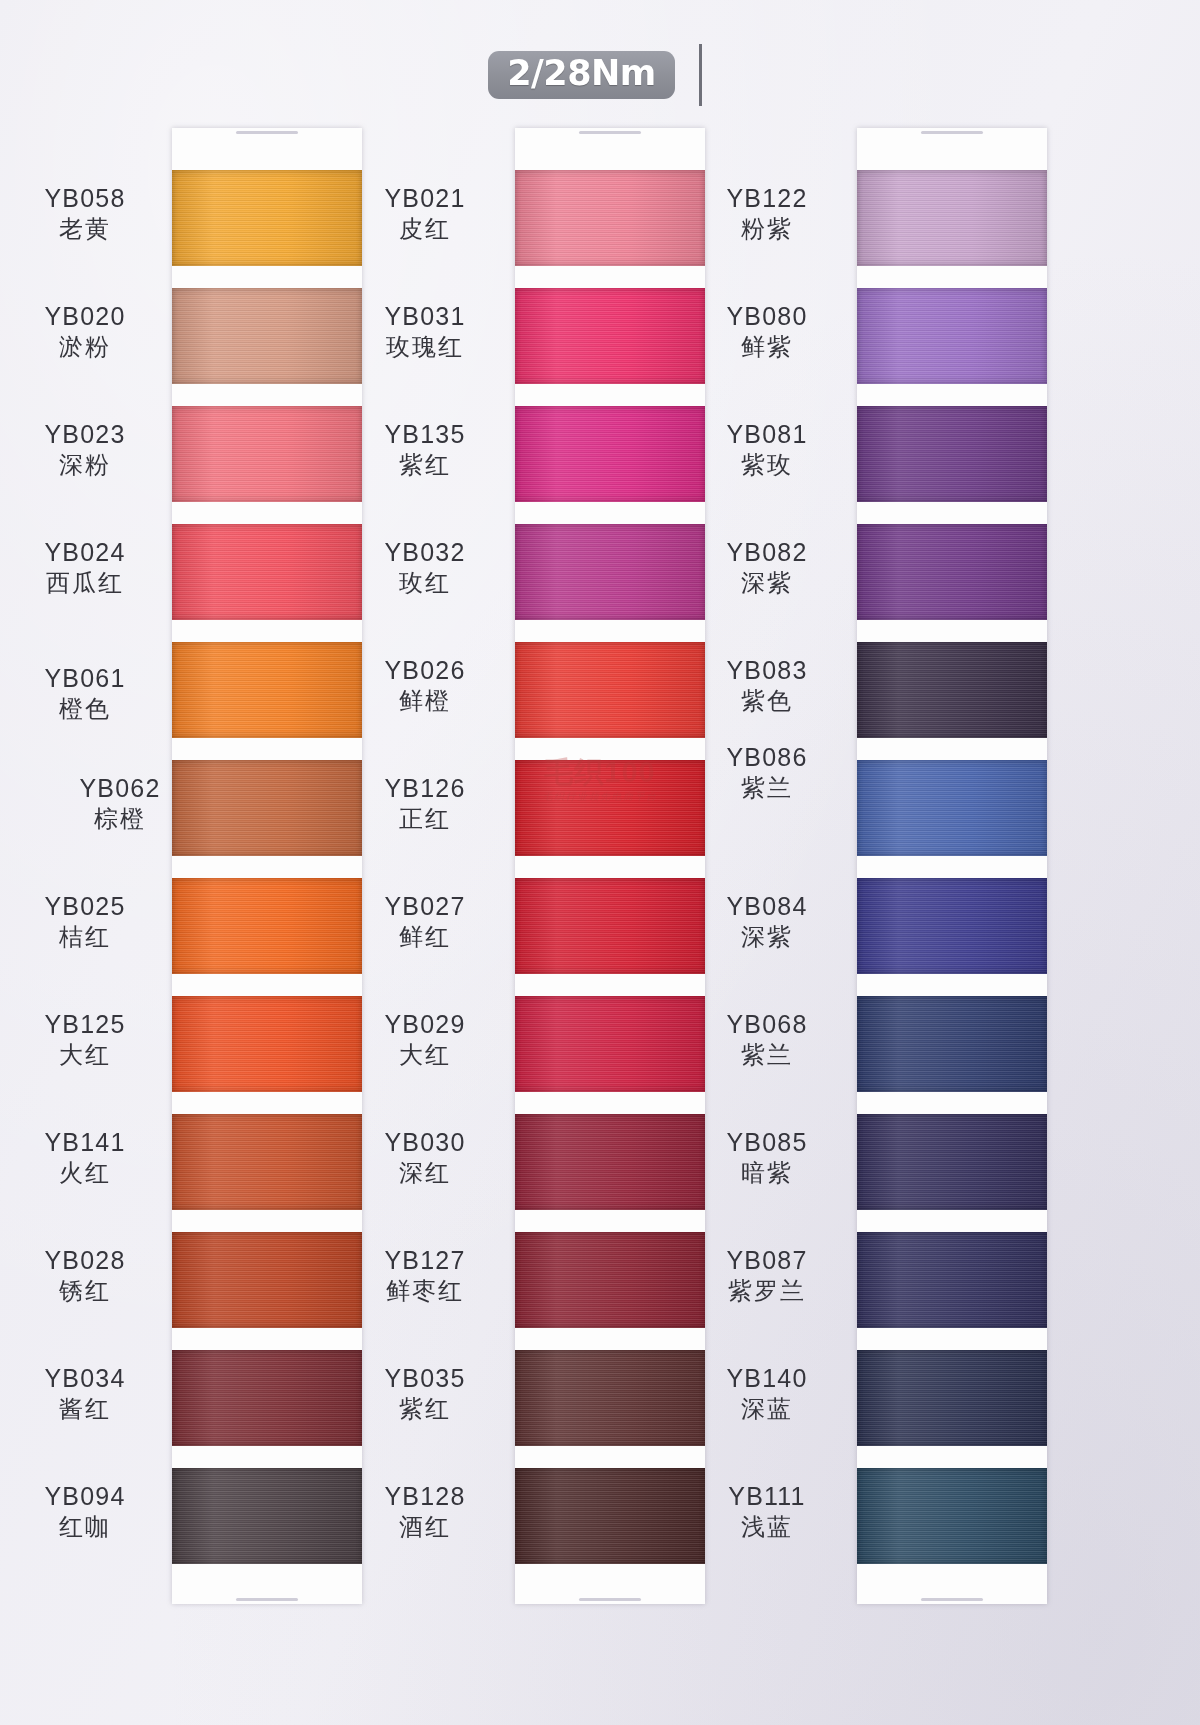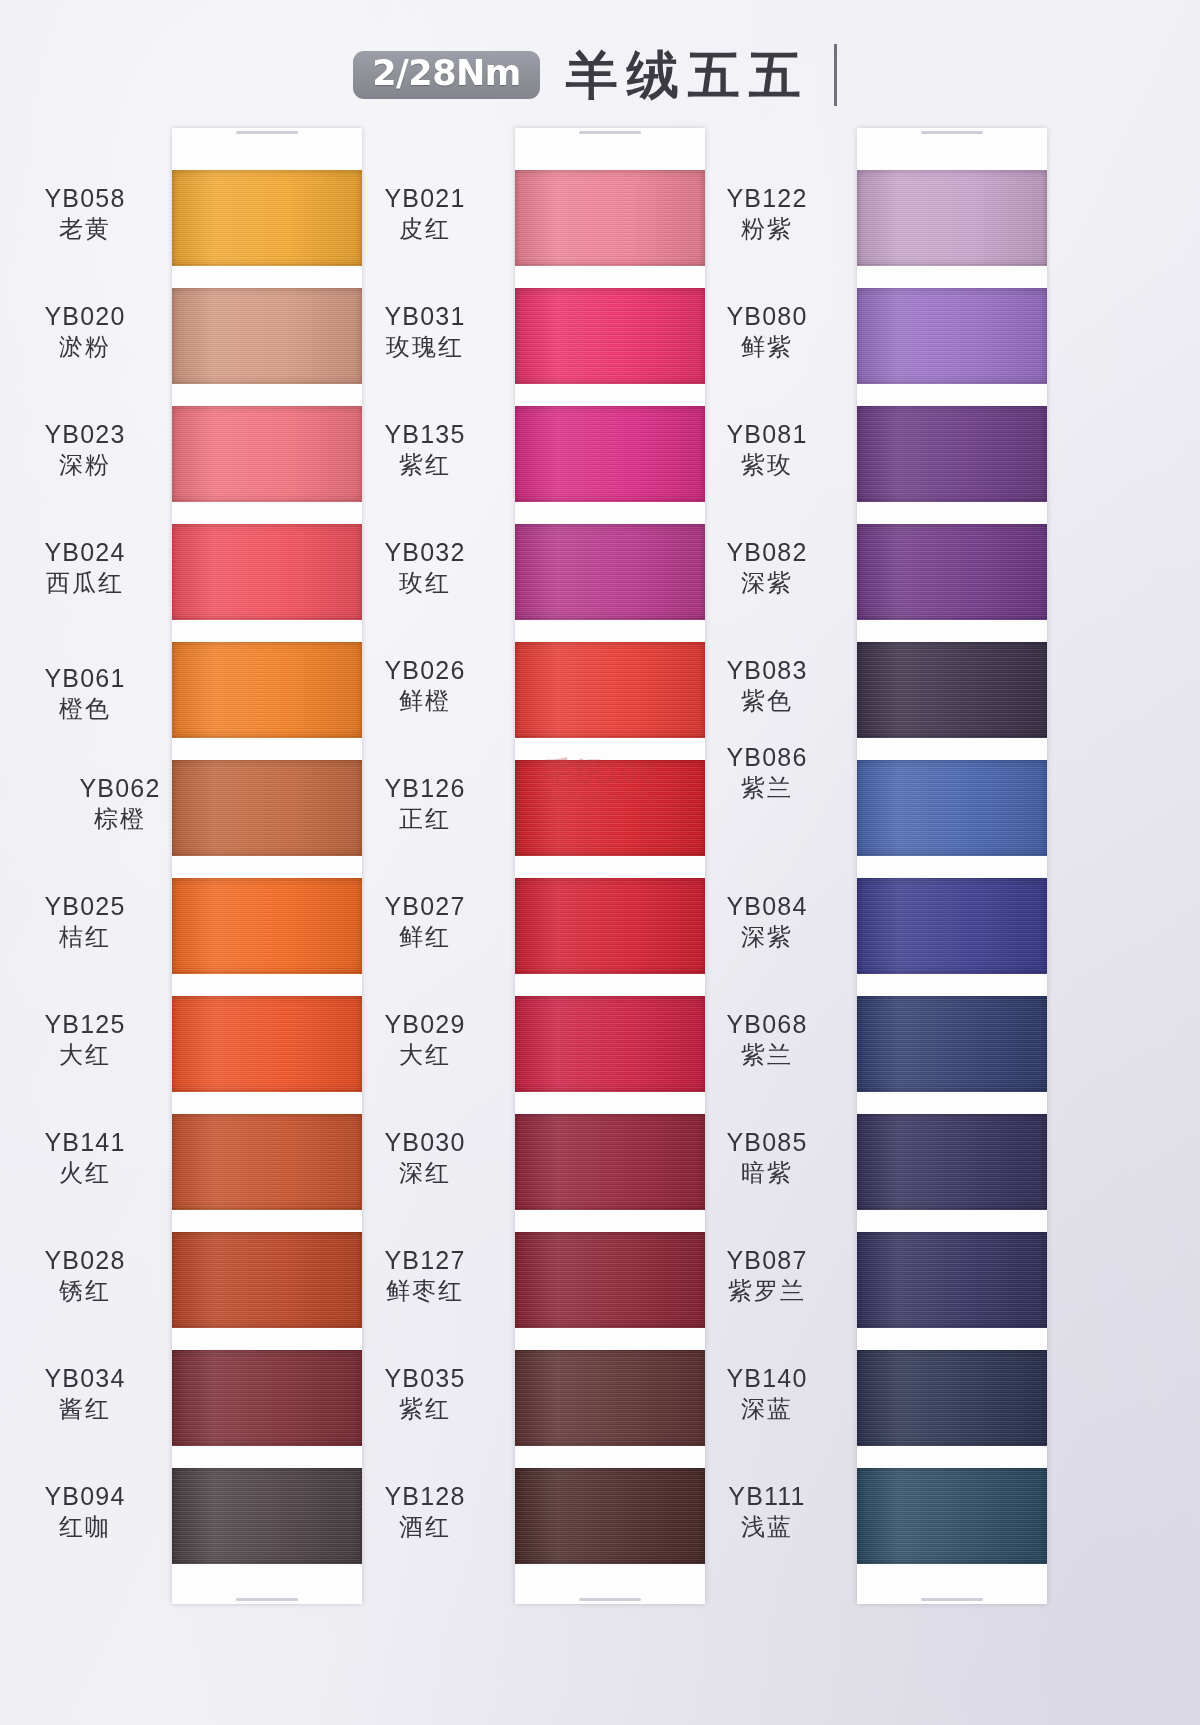--- a/index.html
+++ b/index.html
@@ -196,21 +196,20 @@
     font-style: italic;
   }
 </style>
 </head>
 <body>
 
 <div class="paper"></div>
 
 <div class="header">
   <div class="gauge-badge">2/28Nm</div>
-  <div class="series-title">羊绒五五</div>
   <div class="divider-bar"></div>
 </div>
 
 <div class="columns">
 
   <div class="column" id="col-0" style="left:0;">
     <div class="col-labels" id="labels-0" style="left: 0px;">
         <div class="label" style="top: 56px;">
           <span class="code">YB058</span>
           <span class="cname">老黄</span>

